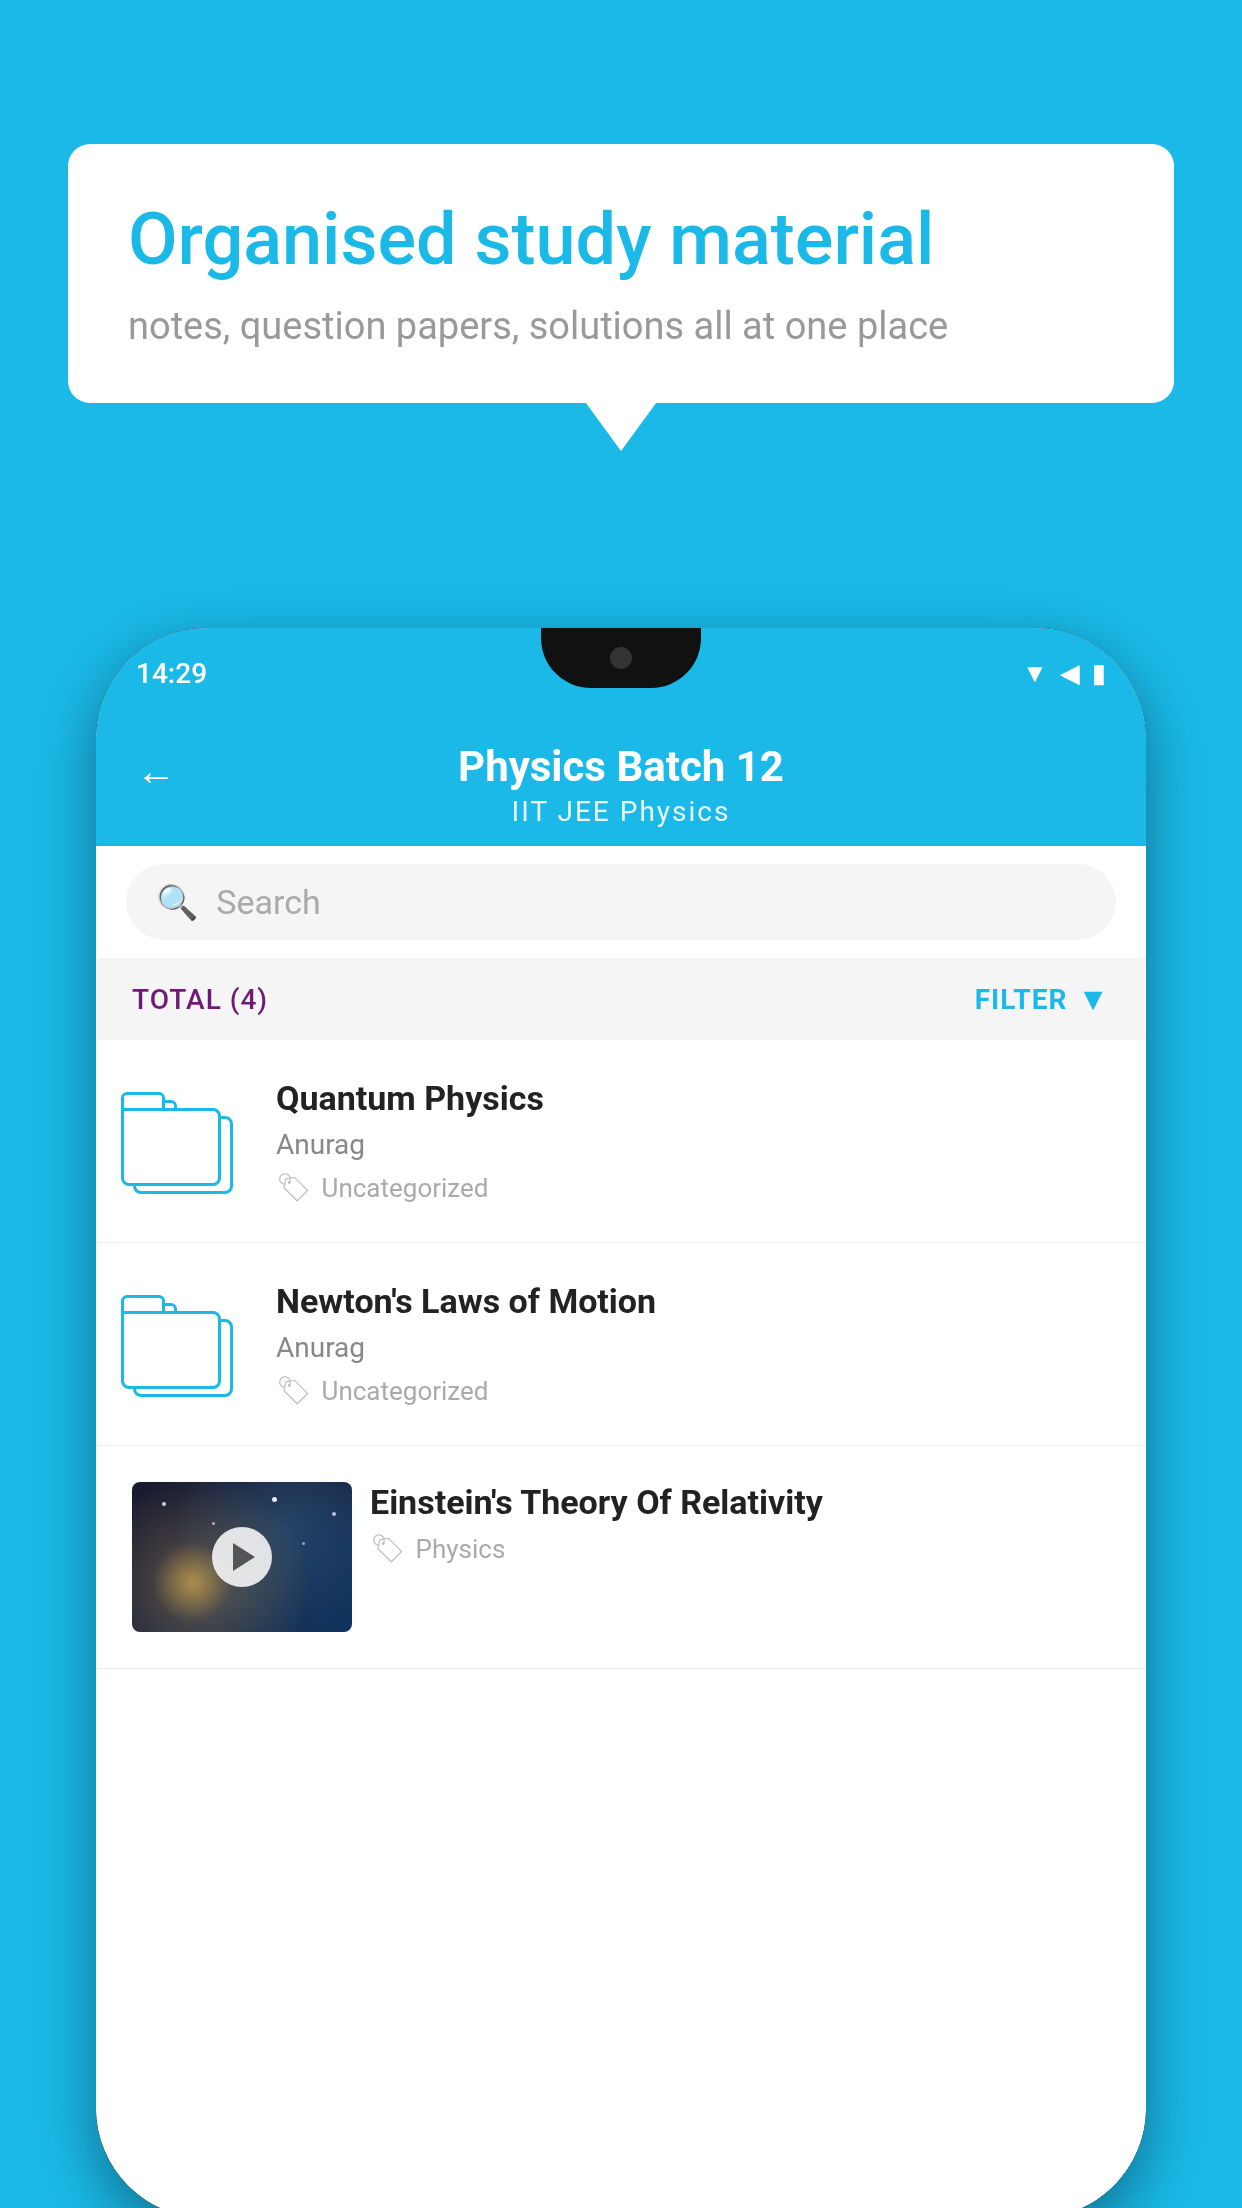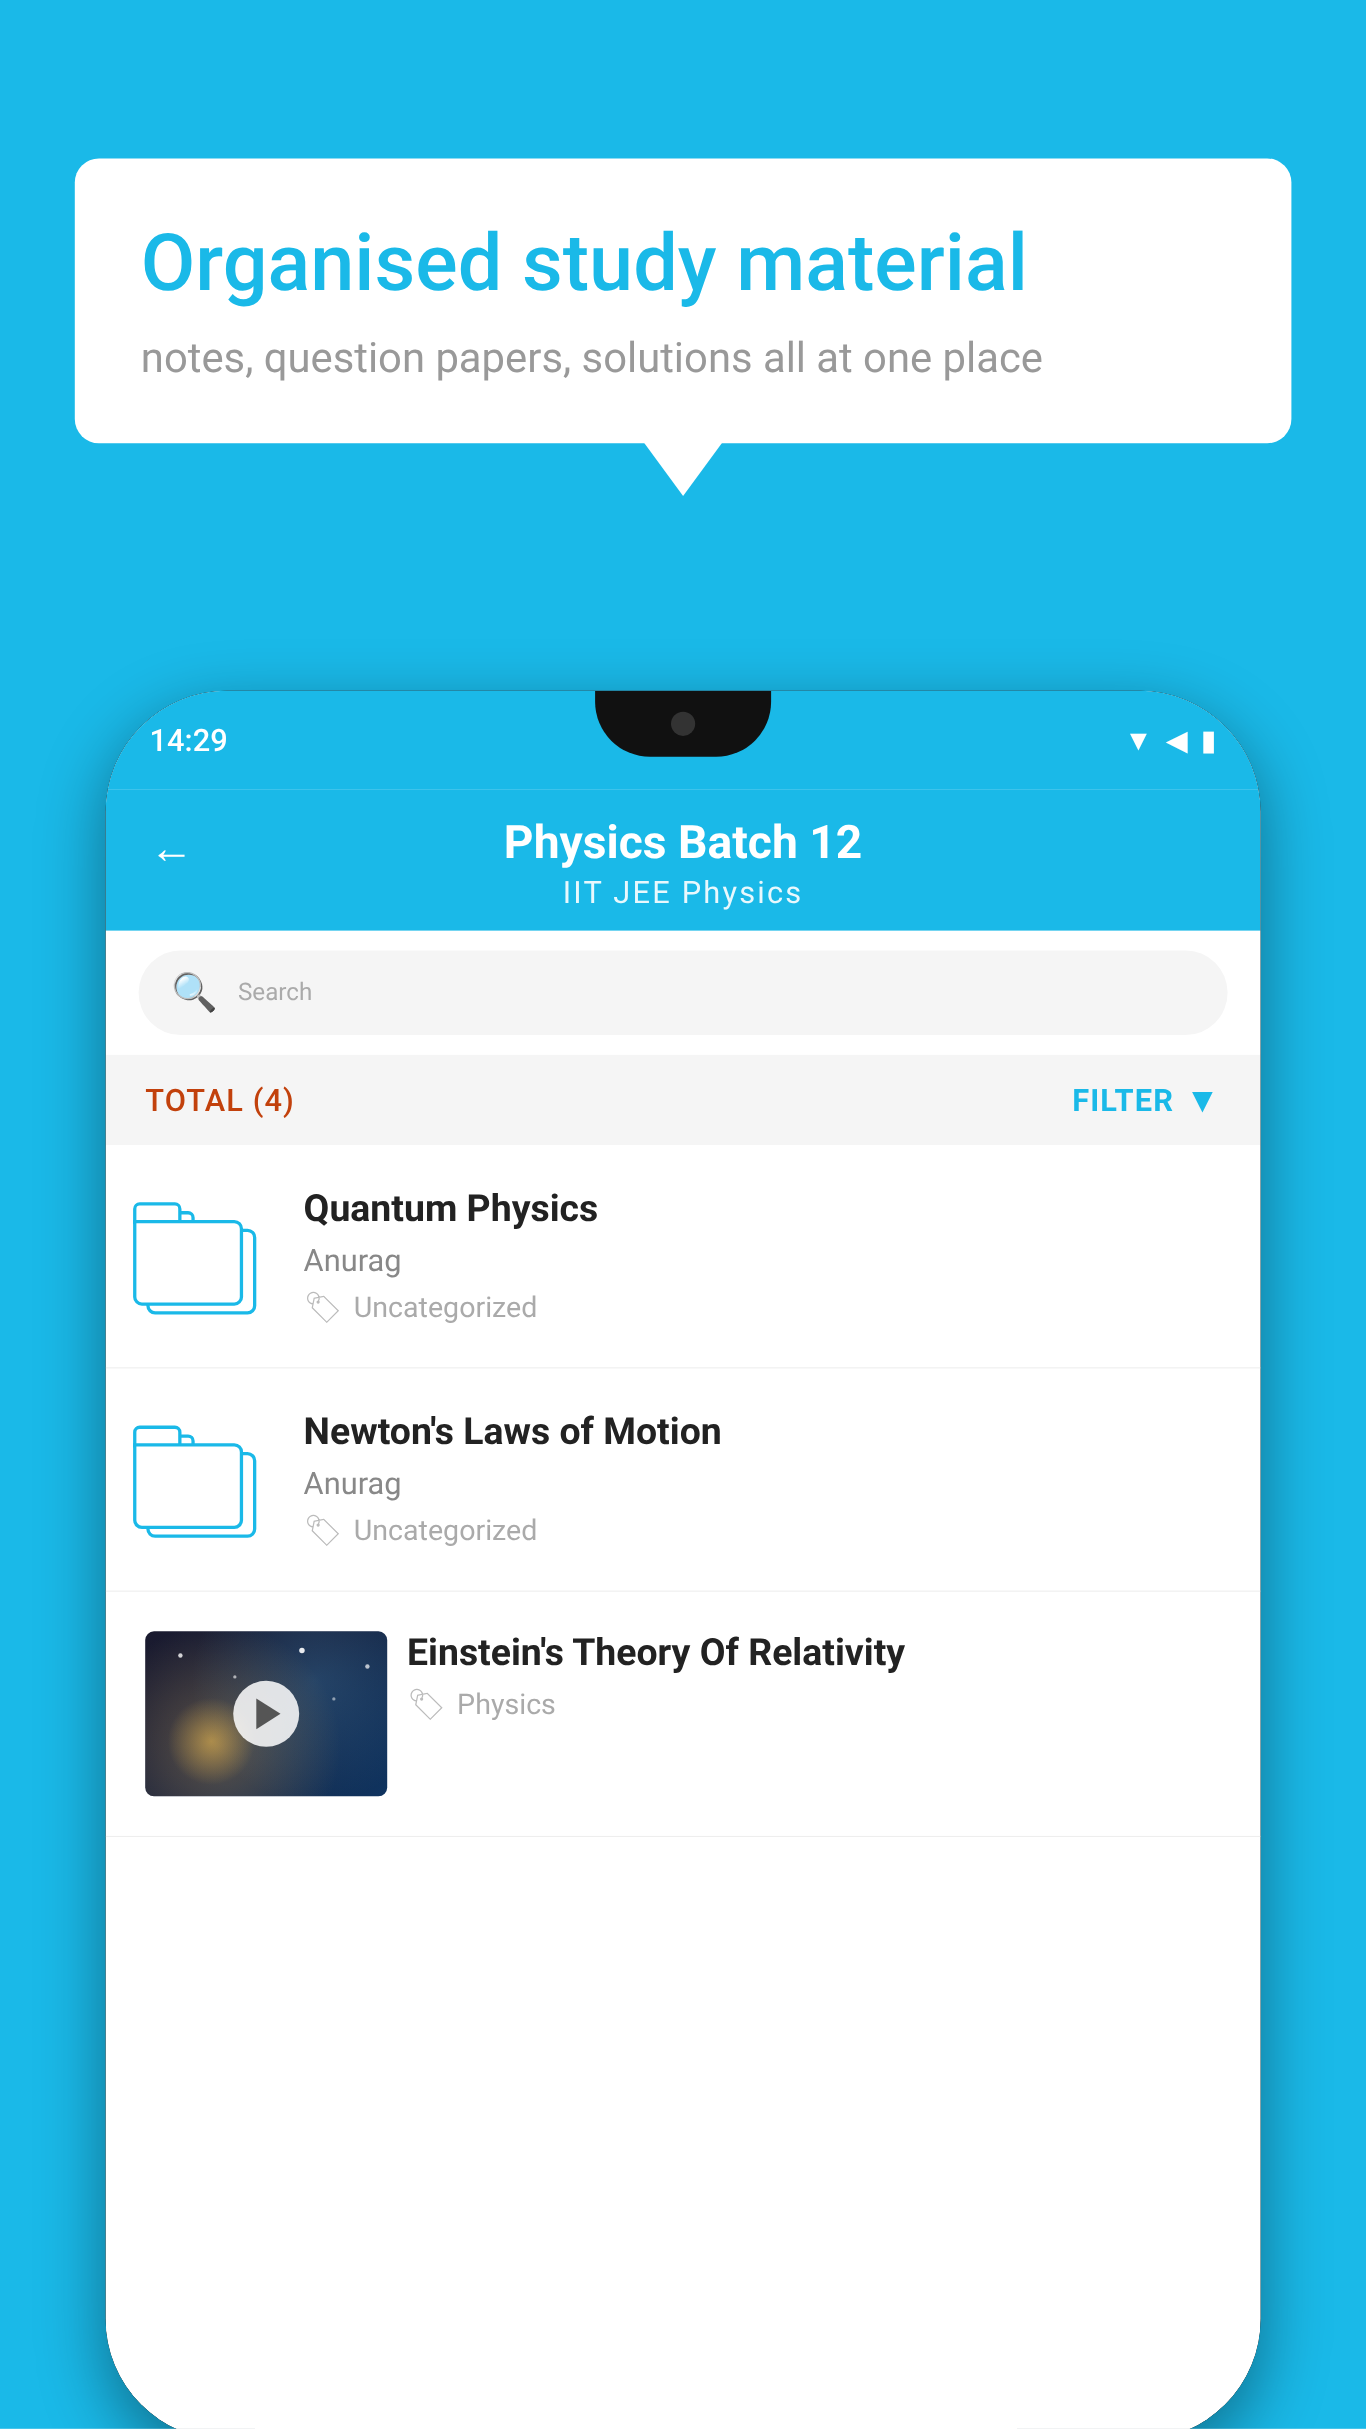--- a/index.html
+++ b/index.html
@@ -201,34 +201,34 @@
       gap: 18px;
     }
 
     .search-icon-wrap {
       color: #aaa;
       font-size: 34px;
     }
 
     .search-text {
       color: #aaa;
-      font-size: 22px;
+      font-size: 34px;
     }
 
     
     .filter-bar {
       background: #f5f5f5;
       display: flex;
       justify-content: space-between;
       align-items: center;
       padding: 22px 36px;
     }
 
     .total-label {
-      color: #c2410c;
+      color: #701a75;
       font-size: 28px;
       font-weight: 500;
       letter-spacing: 1px;
     }
 
     .filter-btn {
       color: #1ab9e8;
       font-size: 28px;
       font-weight: 700;
       display: flex;

